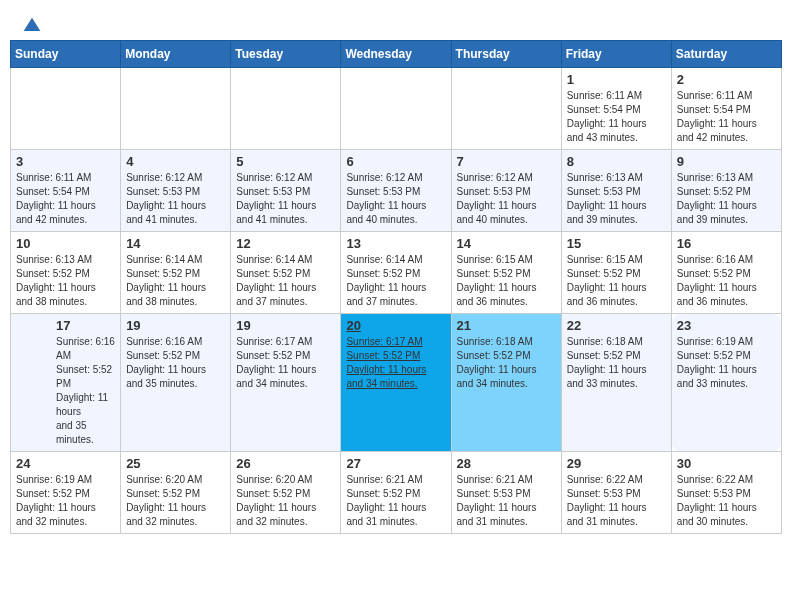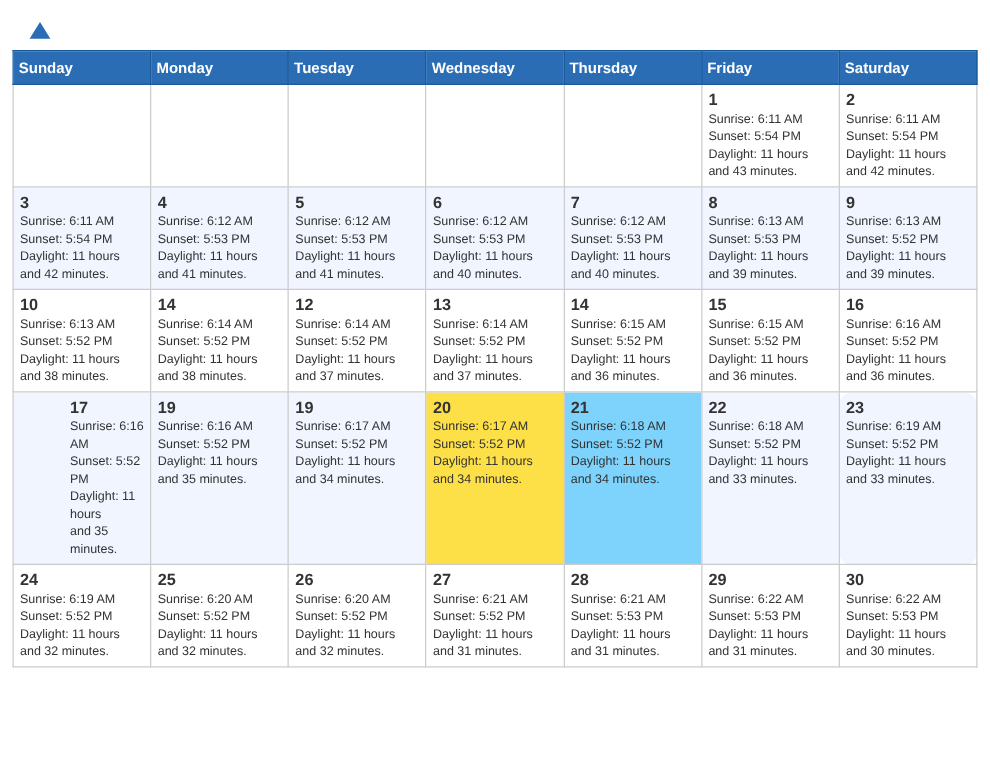--- a/index.html
+++ b/index.html
@@ -261,21 +261,21 @@
 Daylight: 11 hours
 and 35 minutes.</div>
           </td>
           <td style="background: rgb(240, 245, 255);">
             <span class="day-number">19</span>
             <div class="day-info" style="white-space: pre-line;">Sunrise: 6:17 AM
 Sunset: 5:52 PM
 Daylight: 11 hours
 and 34 minutes.</div>
           </td>
-          <td style="background: #fde047;">
+          <td style="background: #0ea5e9; text-decoration: underline;">
             <span class="day-number">20</span>
             <div class="day-info" style="white-space: pre-line;">Sunrise: 6:17 AM
 Sunset: 5:52 PM
 Daylight: 11 hours
 and 34 minutes.</div>
           </td>
           <td style="background: #7dd3fc;">
             <span class="day-number">21</span>
             <div class="day-info" style="white-space: pre-line;">Sunrise: 6:18 AM
 Sunset: 5:52 PM

